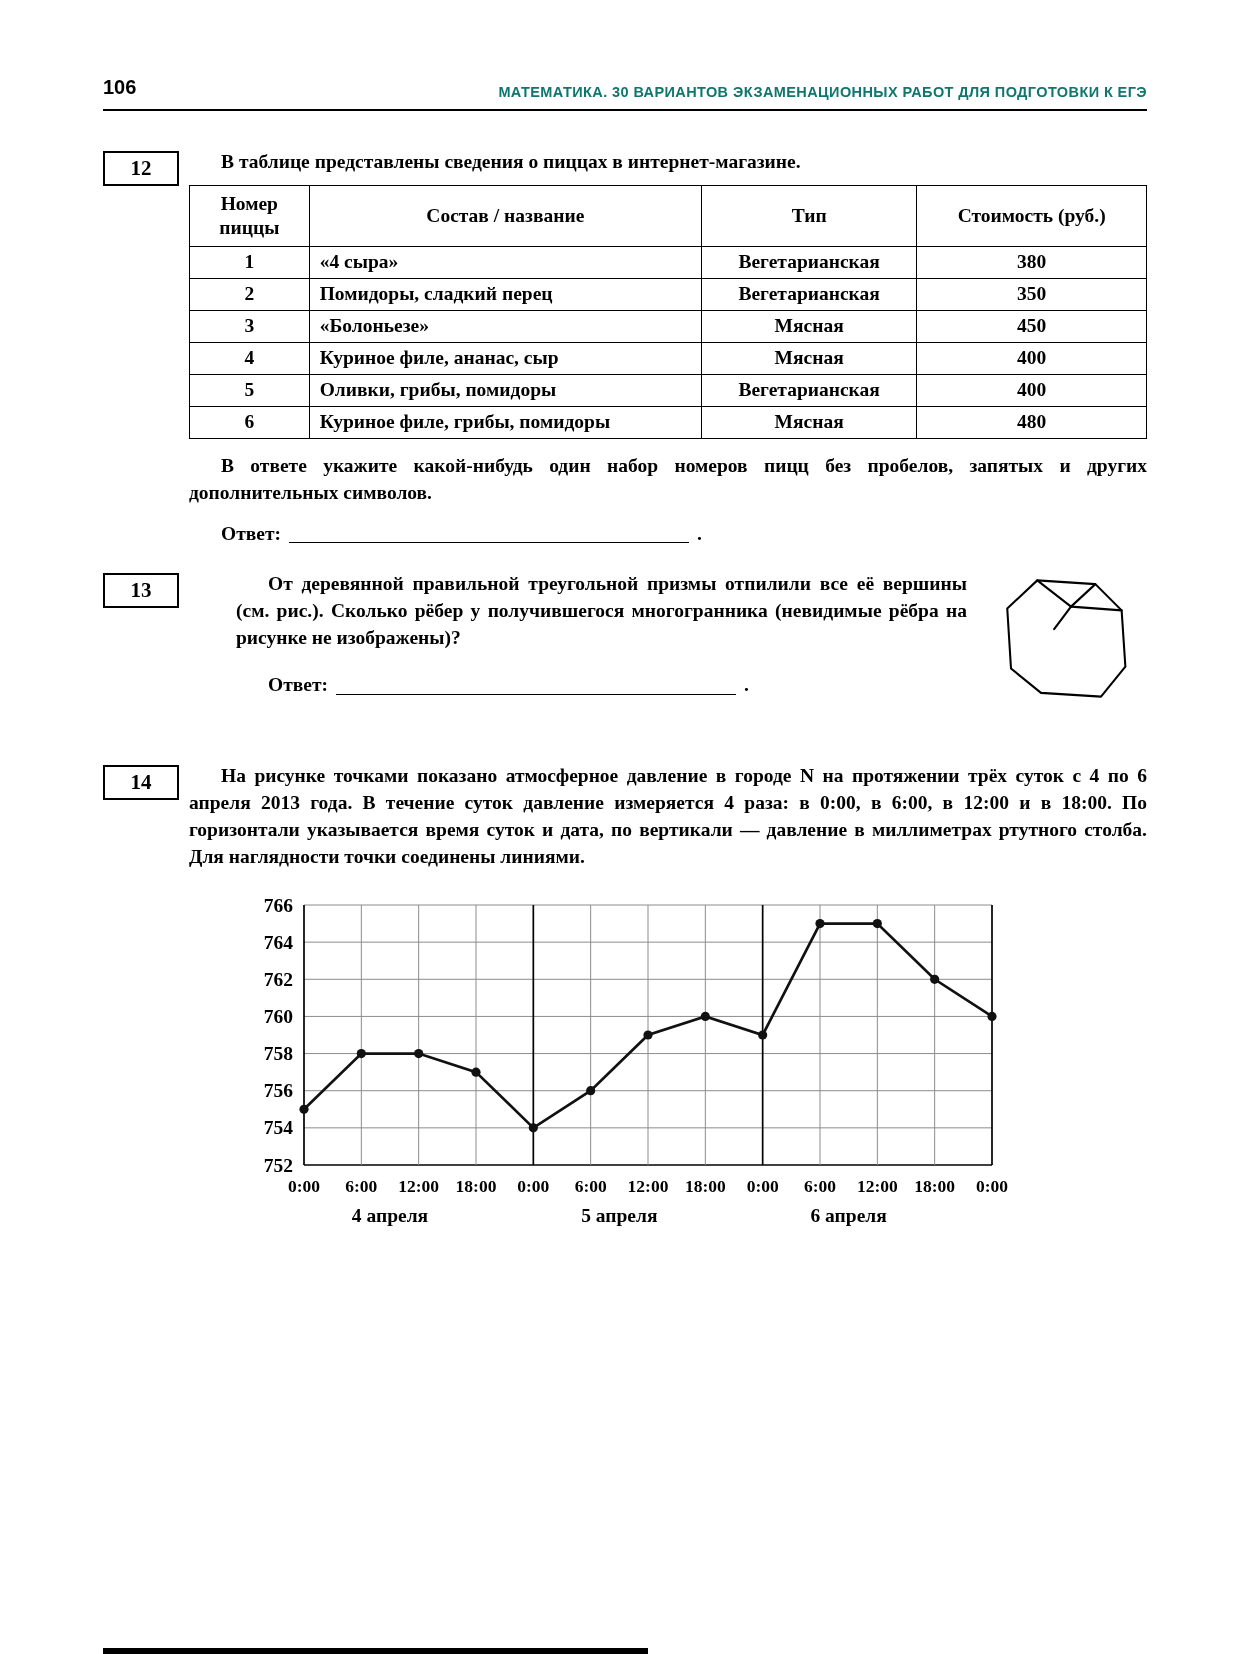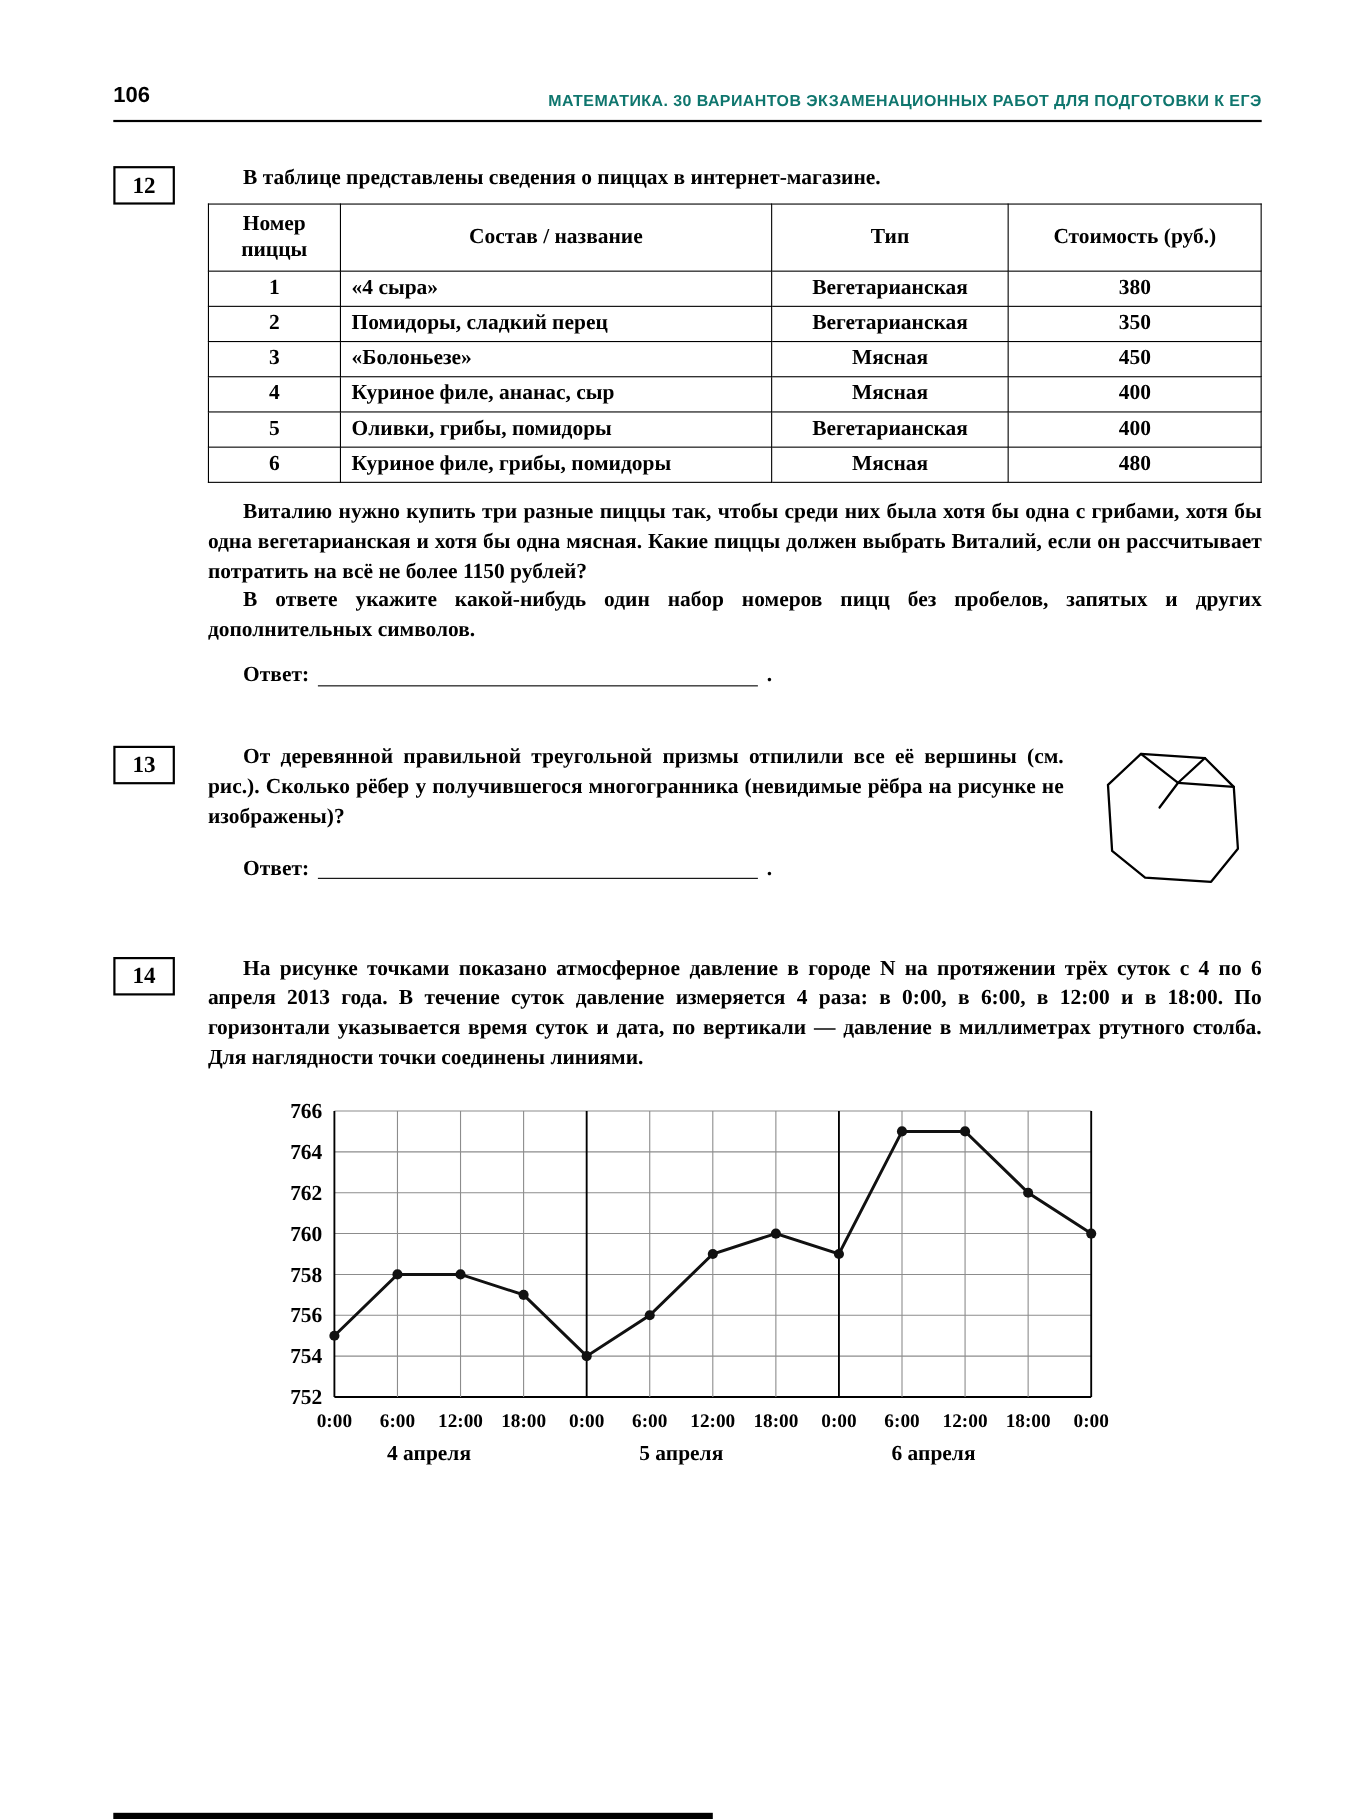--- a/index.html
+++ b/index.html
@@ -22,21 +22,21 @@
     font-size: 20px; font-weight: 700;
   }
   .header-title {
     font-family: "Liberation Sans", sans-serif;
     font-size: 14.5px; font-weight: 600; letter-spacing: 0.4px; color: #0f766e;
   }
 
   .problem { display: flex; margin-top: 38px; }
   .num-col { width: 86px; flex: 0 0 86px; }
   .num-box {
-    width: 56px; height: 35px; border: 2px solid #000;
+    width: 76px; height: 35px; border: 2px solid #000;
     display: flex; align-items: center; justify-content: center;
     font-size: 21px; font-weight: 700; margin-top: 2px;
   }
   .content { flex: 1; min-width: 0; }
 
   p { margin: 0; text-align: justify; }
   .indent { text-indent: 32px; }
 
   table.pizza-table { border-collapse: collapse; width: 100%; margin: 9px 0 14px 0; }
   .pizza-table th, .pizza-table td {
@@ -125,31 +125,30 @@
               <td>400</td>
             </tr>
             <tr>
               <td>6</td>
               <td class="left">Куриное филе, грибы, помидоры</td>
               <td>Мясная</td>
               <td>480</td>
             </tr>
           </tbody>
       </table>
-      <p class="indent">Виталию нужно купить три разные пиццы так, чтобы среди них была хотя бы одна с грибами, хотя бы одна вегетарианская и хотя бы одна мясная. Какие пиццы должен выбрать Виталий, если он рассчитывает потратить на всё не более 1150 рублей?</p>
       <p class="indent">В ответе укажите какой-нибудь один набор номеров пицц без пробелов, запятых и других дополнительных символов.</p>
       <div class="answer-row">
         <span>Ответ:</span>
         <span class="answer-line"></span>
         <span>.</span>
       </div>
     </div>
   </section>
 
-  <section class="problem" style="margin-top:48px;">
+  <section class="problem" style="margin-top:24px;gap:47px;">
     <div class="num-col">
       <div class="num-box">13</div>
     </div>
     <div class="content">
       <svg class="poly-figure" viewBox="0 0 160 160">
         <g fill="none" stroke="#000" stroke-width="2.2" stroke-linejoin="round" stroke-linecap="round">
           <polygon points="44,10 106,14 134,42 138,102 112,134 48,130 16,104 12,40"></polygon>
           <polyline points="44,10 80,38 106,14"></polyline>
           <line x1="80" y1="38" x2="134" y2="42"></line>
           <line x1="80" y1="38" x2="62" y2="62"></line>

